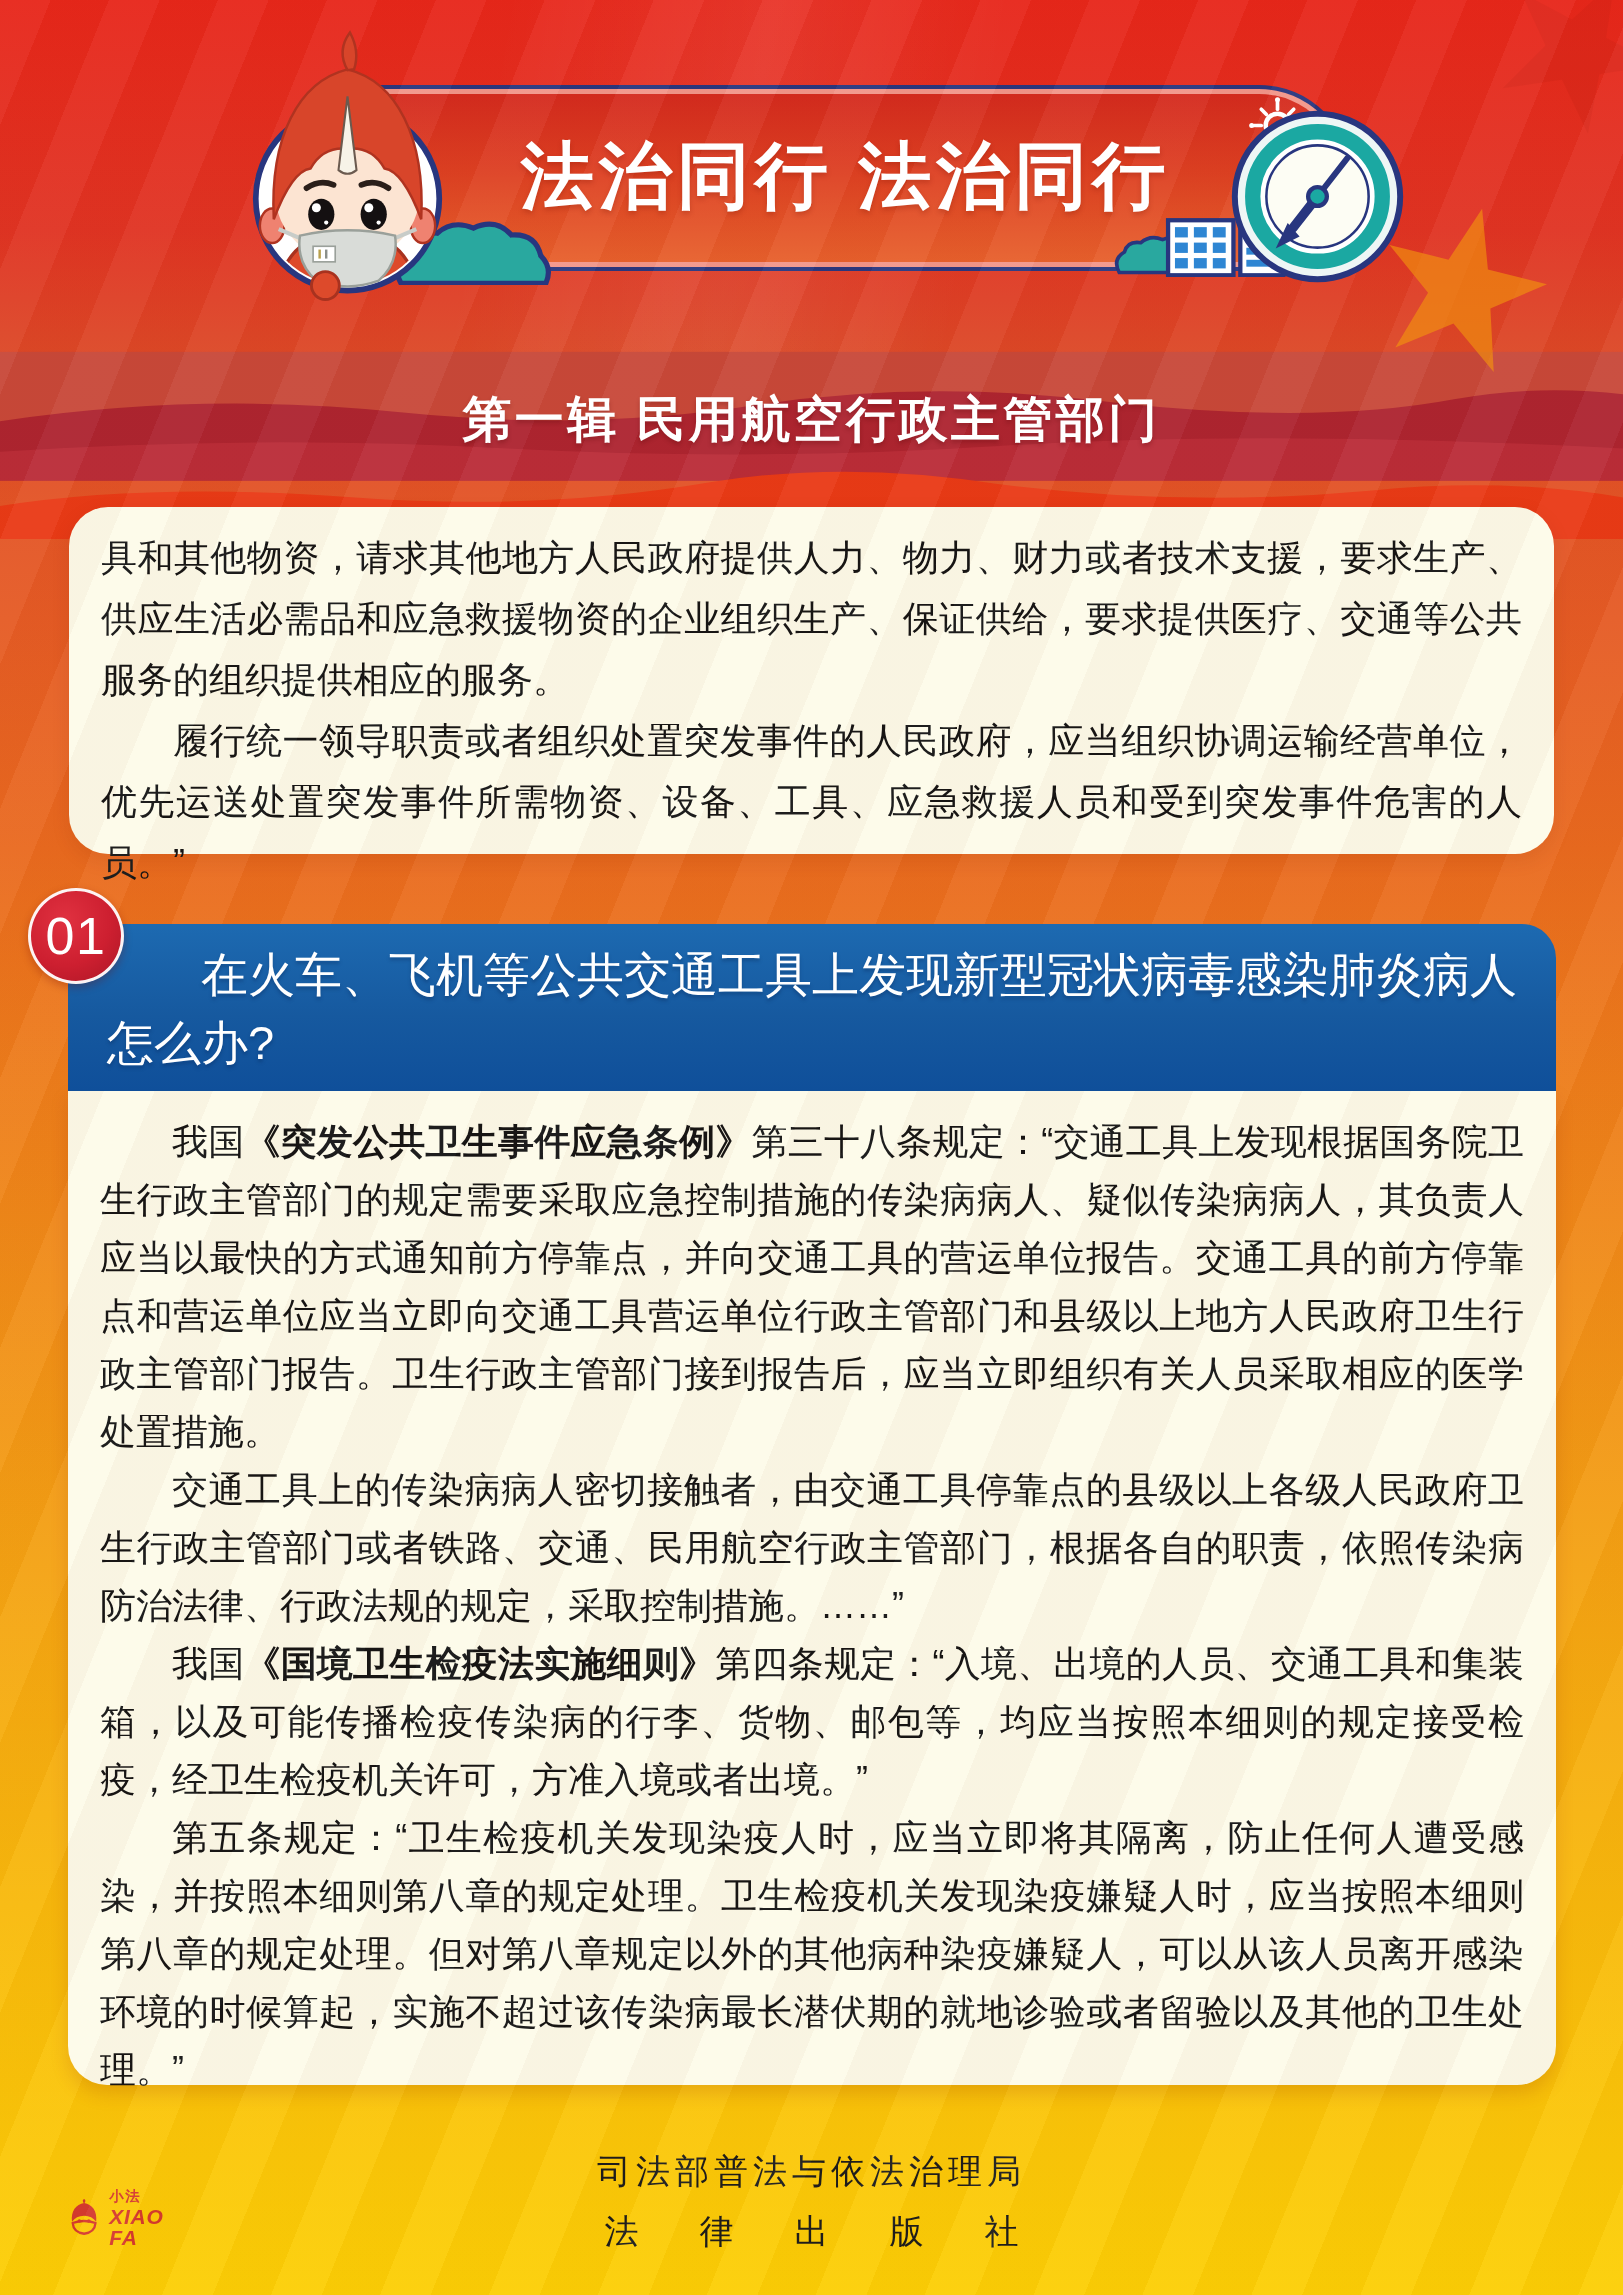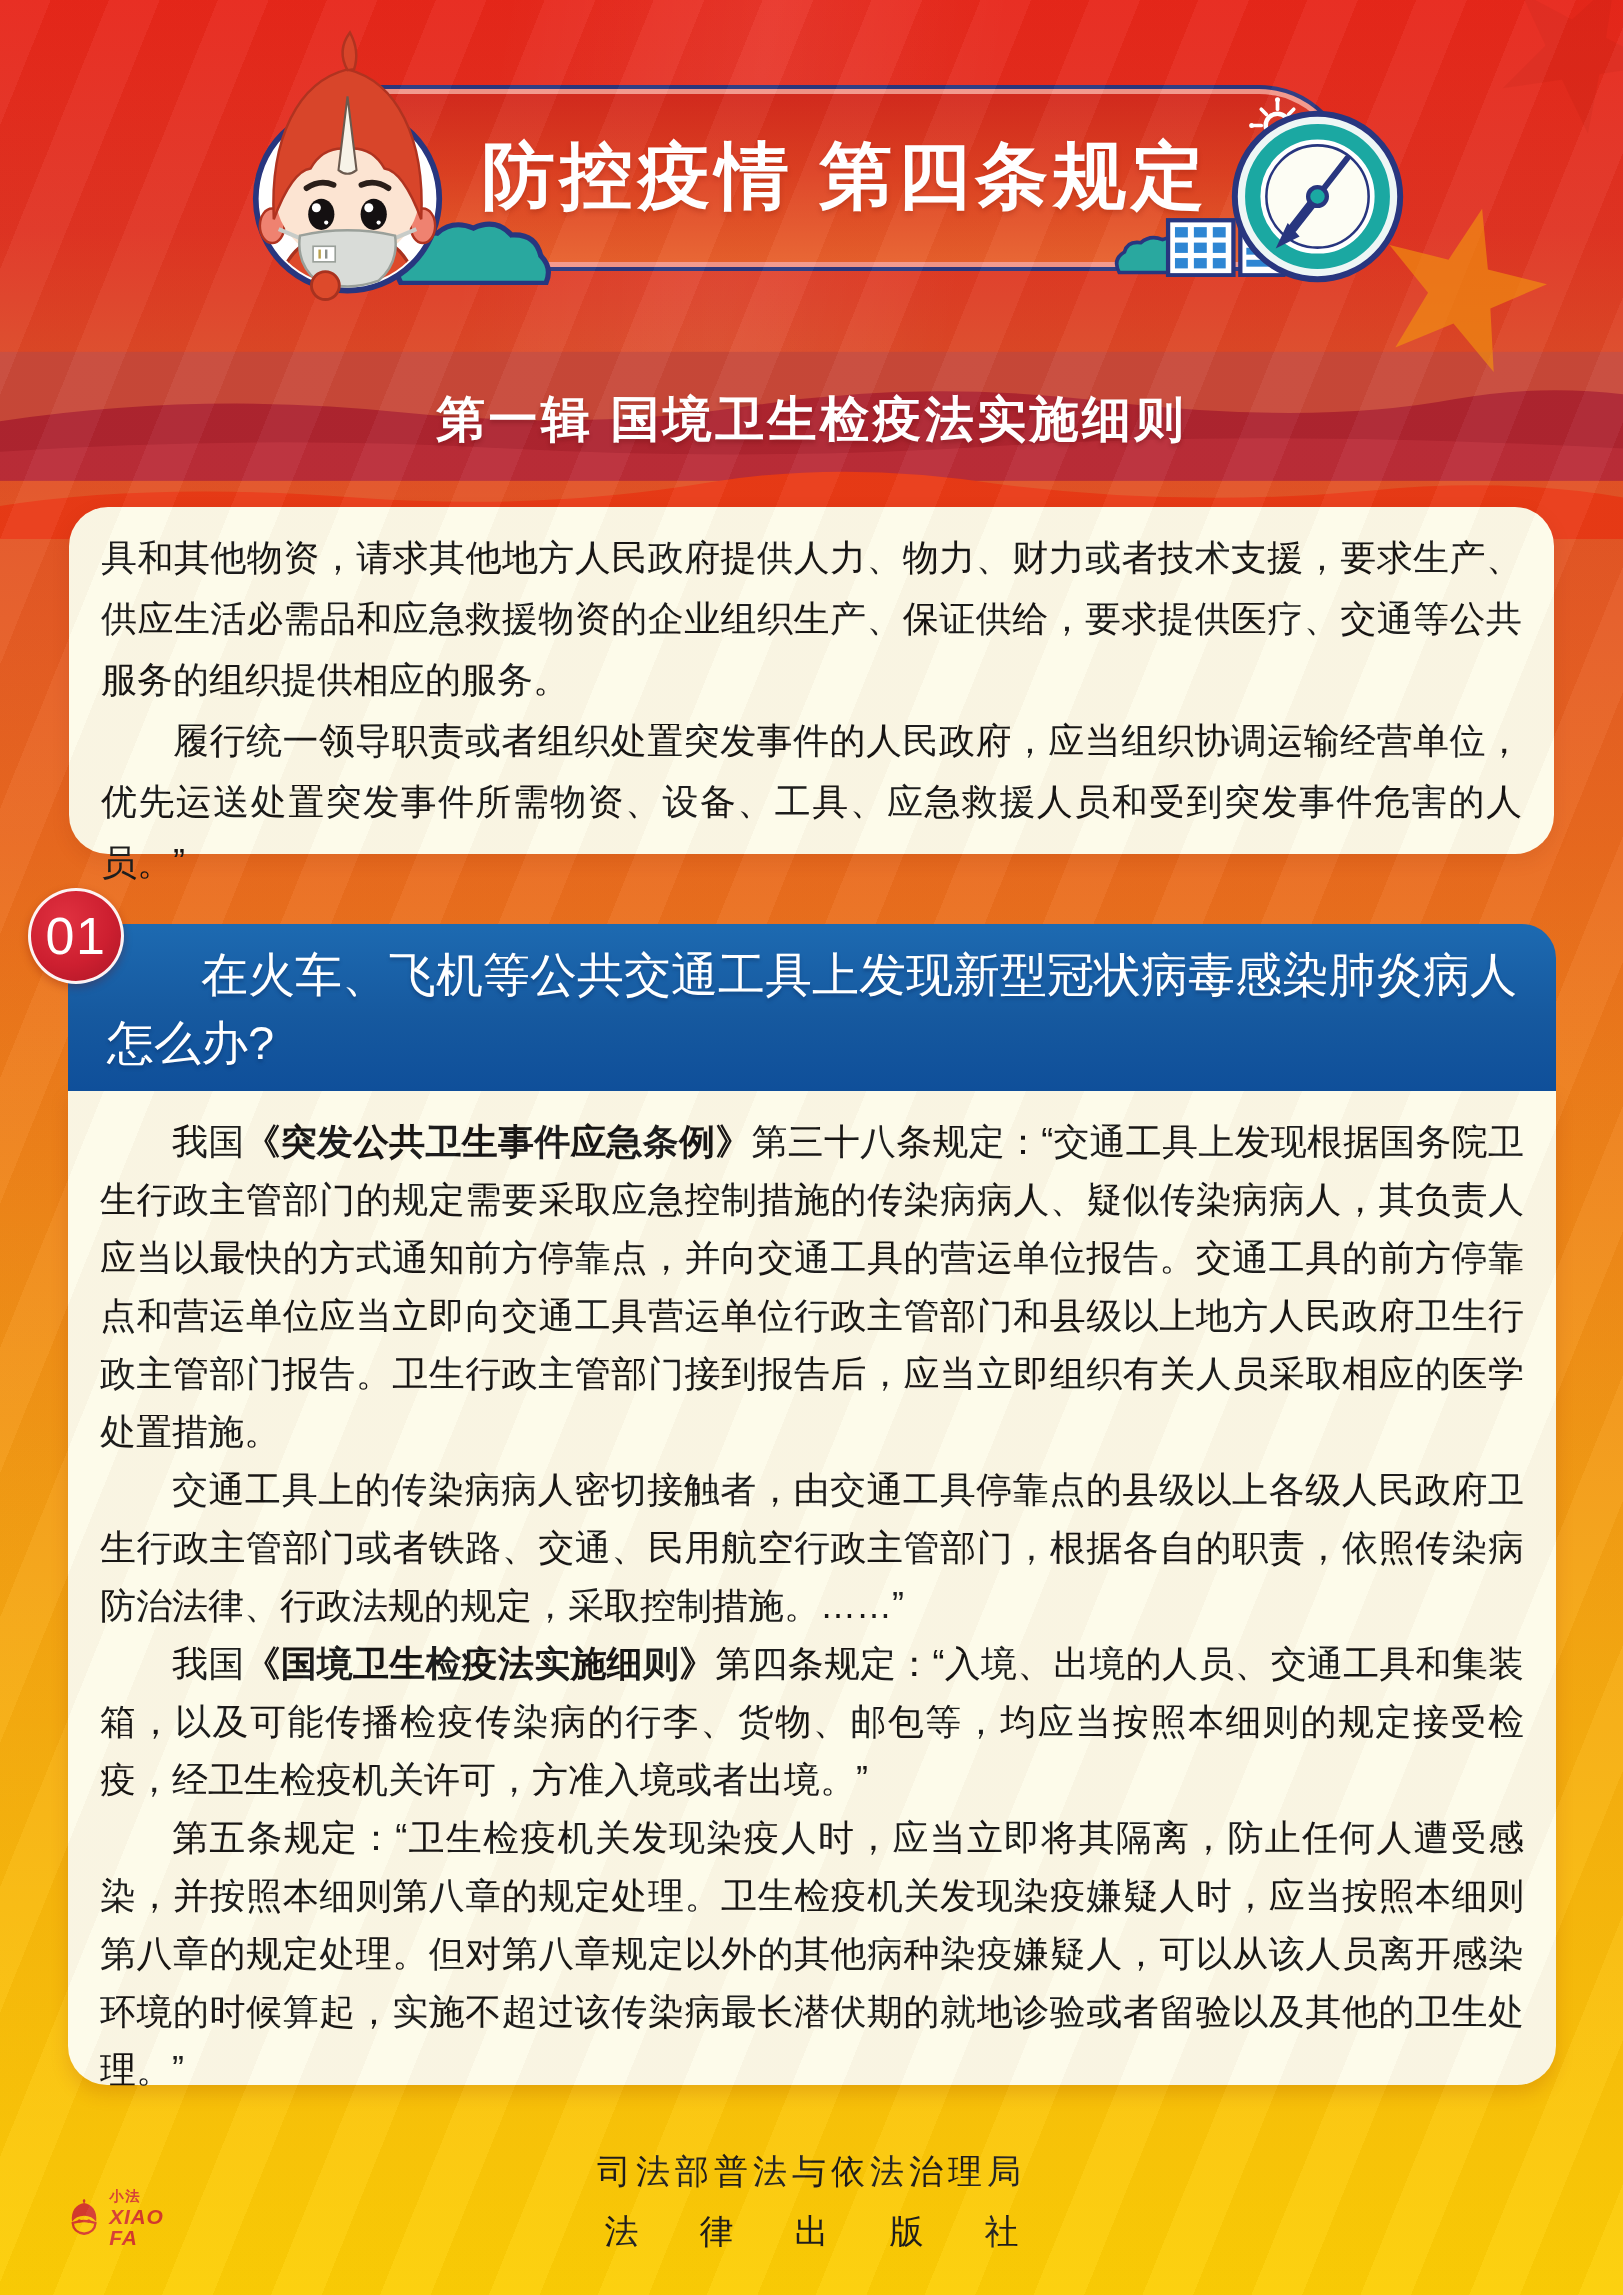--- a/index.html
+++ b/index.html
@@ -163,29 +163,29 @@
       <circle cx="168" cy="234" r="2.6" fill="#fff"></circle>
     <line x1="74" y1="254" x2="46" y2="242" stroke="#c8ccc8" stroke-width="5"></line>
     <line x1="186" y1="254" x2="214" y2="242" stroke="#c8ccc8" stroke-width="5"></line>
     <path d="M72,250 Q130,237 188,250 Q193,283 168,305 Q130,319 92,305 Q67,283 72,250 Z" fill="#d9dcd8" stroke="#9aa09a" stroke-width="3"></path>
     <rect x="88" y="263" width="27" height="19" fill="#fff" stroke="#9aa09a" stroke-width="2"></rect>
     <line x1="96" y1="267" x2="96" y2="278" stroke="#b9a04c" stroke-width="3"></line>
     <line x1="104" y1="267" x2="104" y2="278" stroke="#8a8f8a" stroke-width="3"></line>
     <circle cx="103" cy="311" r="17" fill="#dd4a2b" stroke="#a8321f" stroke-width="3.5"></circle>
   </svg>
 
-  <div class="banner-title">防控疫情 第四条规定</div>
+  <div class="banner-title">法治同行 法治同行</div>
 
   <svg class="band" viewBox="0 0 1920 235" preserveAspectRatio="none">
     <rect x="0" y="14" width="1920" height="152" fill="#c84839"></rect>
     <path d="M0,166 L0,96 Q240,60 480,86 Q700,108 900,76 Q1100,46 1320,74 Q1560,100 1720,70 Q1820,52 1920,64 L1920,166 Z" fill="#ad2430"></path>
     <path d="M0,166 L0,132 Q300,112 600,128 Q900,144 1200,124 Q1500,106 1920,128 L1920,166 Z" fill="#bb2d3a" opacity="0.9"></path>
     <path d="M0,235 L0,196 Q180,168 420,186 Q640,202 840,168 Q1000,142 1180,170 Q1400,198 1620,178 Q1780,162 1920,186 L1920,235 Z" fill="#e93a16"></path>
   </svg>
-  <div class="section-title">第一辑 国境卫生检疫法实施细则</div>
+  <div class="section-title">第一辑 民用航空行政主管部门</div>
 
   <div class="card excerpt">
       <p class="para"><span>具和其他物资，请求其他地方人民政府提供人力、物力、财力或者技术支援，要求生产、供应生活必需品和应急救援物资的企业组织生产、保证供给，要求提供医疗、交通等公共服务的组织提供相应的服务。</span></p>
       <p class="para indent"><span>履行统一领导职责或者组织处置突发事件的人民政府，应当组织协调运输经营单位，优先运送处置突发事件所需物资、设备、工具、应急救援人员和受到突发事件危害的人员。”</span></p>
     </div>
 
   <div class="badge">01</div>
 
   <div class="question">
     <p class="question-text">在火车、飞机等公共交通工具上发现新型冠状病毒感染肺炎病人怎么办?</p>

